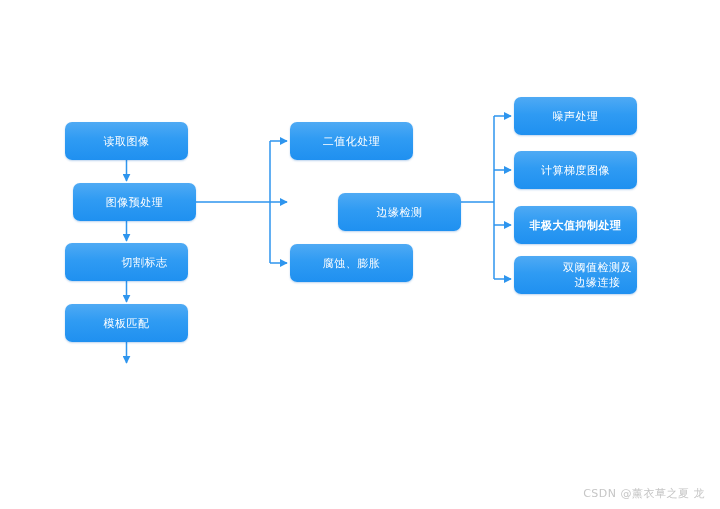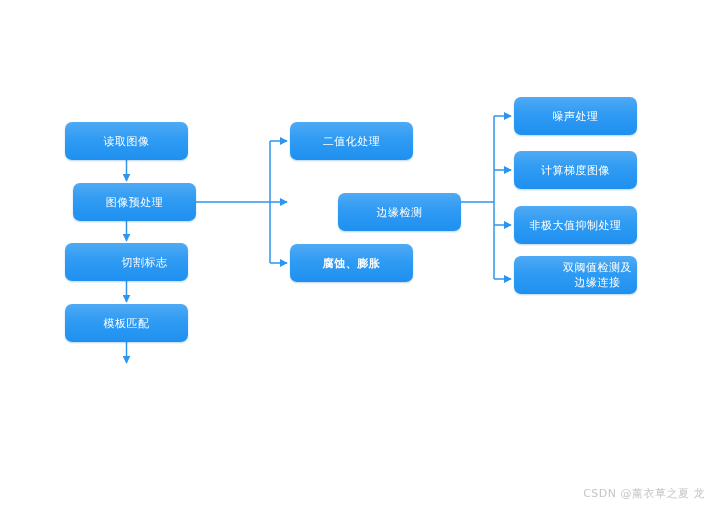--- a/index.html
+++ b/index.html
@@ -51,25 +51,25 @@
   }
   
   .l1 { left: 65px;  top: 122px; }
   .l2 { left: 73px;  top: 183px; }
   .l3 { left: 65px;  top: 243px; padding-left: 36px; }
   .l4 { left: 65px;  top: 304px; }
   .l5 { left: 65px;  top: 365px; }
   
   .m1 { left: 290px; top: 122px; }
   .m2 { left: 290px; top: 193px; margin-left: 48px; }
-  .m3 { left: 290px; top: 244px; font-weight: bold; }
+  .m3 { left: 290px; top: 244px; }
   
   .r1 { left: 514px; top: 97px;  }
   .r2 { left: 514px; top: 151px; }
-  .r3 { left: 514px; top: 206px; }
+  .r3 { left: 514px; top: 206px; font-weight: bold; }
   .r4 { left: 514px; top: 256px; padding-left: 44px; }
 
   .watermark {
     position: absolute;
     right: 15px;
     bottom: 8px;
     font-size: 11px;
     color: var(--watermark, #c6c6c6);
     letter-spacing: 0.5px;
   }

